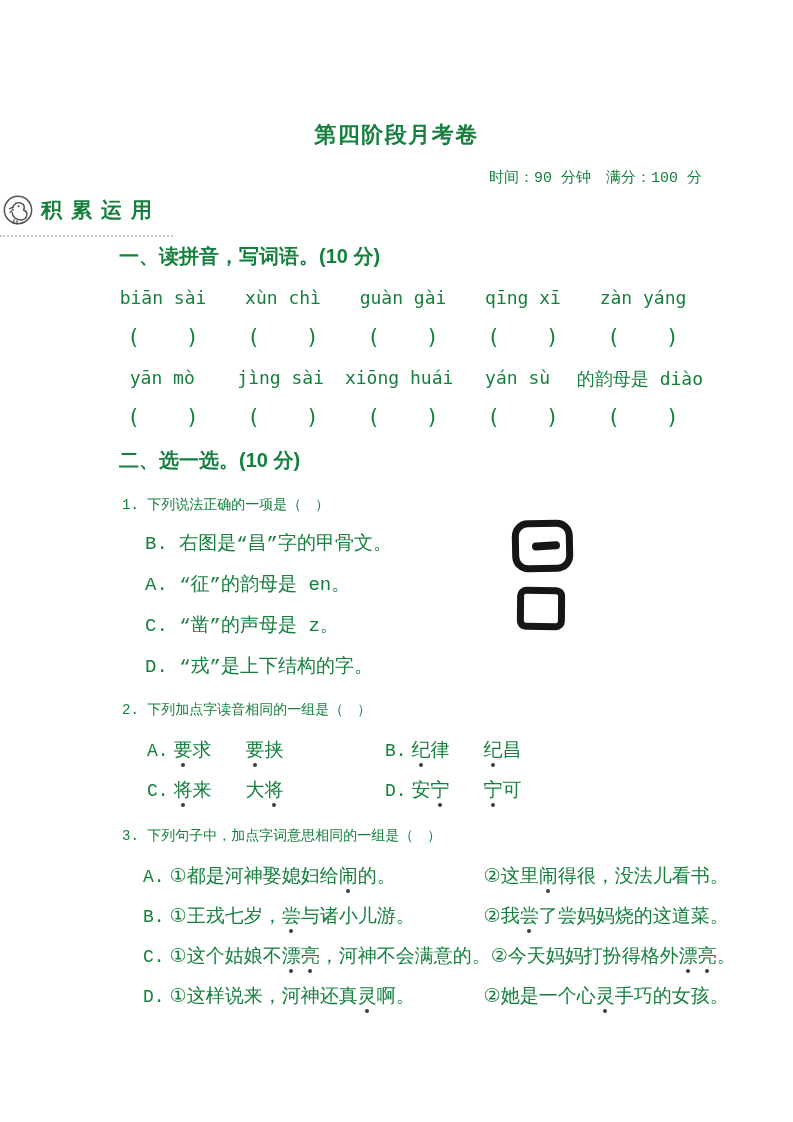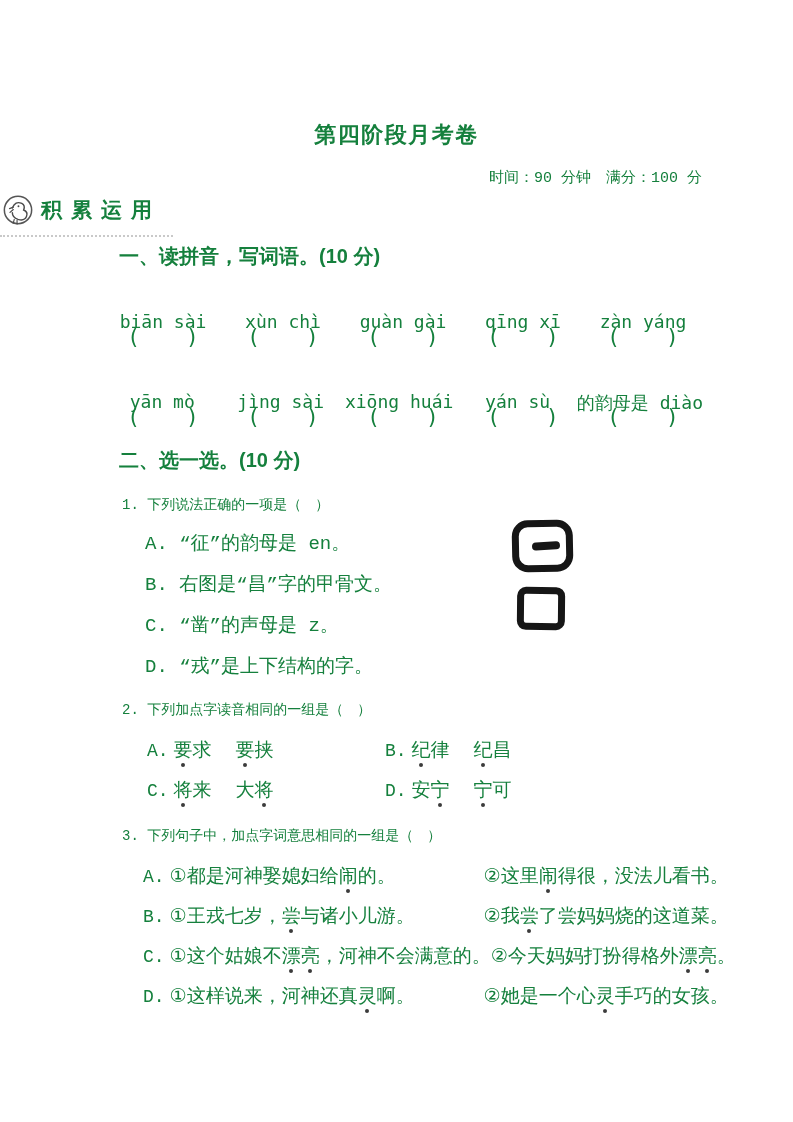--- a/index.html
+++ b/index.html
@@ -27,41 +27,41 @@
   .sec-h { left:95px; font-size:20px; font-weight:700;margin-left:24px; }
   .sec-h .pts, .title, .sec-h { font-family:"Liberation Sans","DejaVu Sans",sans-serif; }
   #s1-heading { top:243px; }
   #s2-heading { top:447px; }
 
   
   .py-row, .blank-row { left:103px; width:600px; display:flex; }
   #pinyin-row-1 { top:287px; } #pinyin-row-2 { top:367px; }
   #blank-row-1  { top:325px; } #blank-row-2  { top:405px; }
   .py-cell { flex:1; text-align:center; font-size:18px;
-             font-family:"DejaVu Sans Mono",monospace; white-space:nowrap;margin-top:24px; }
+             font-family:"DejaVu Sans Mono",monospace; white-space:nowrap; }
   .blank-cell { flex:1; display:flex; justify-content:center; align-items:center;
                 font-size:21px; font-family:"DejaVu Sans Mono",monospace; }
   .blank-gap { display:inline-block; width:46px; }
 
   
   .stem { font-size:14px; font-family:"Liberation Mono","DejaVu Sans",sans-serif; white-space:nowrap; }
   #q1-stem { left:122px; top:496px; }
   #q2-stem { left:122px; top:701px; }
   #q3-stem { left:122px; top:827px; }
 
   #q1-options { left:145px; top:533px; font-family:"Liberation Mono","DejaVu Sans",sans-serif; }
   .q1-opt { font-size:19px; line-height:22px; margin-bottom:19px; white-space:nowrap; }
 
   #q2-options { left:147px; top:740px; display:grid;
                 grid-template-columns:238px auto; row-gap:17px;
                 font-size:19px; line-height:23px;
                 font-family:"Liberation Mono","DejaVu Sans",sans-serif; }
   .q2-cell { display:flex; align-items:baseline; white-space:nowrap; }
   .opt-label { font-size:18px; margin-right:5px; }
-  .q2-word-gap { margin-left:24px; }
+  .q2-word-gap { margin-left:34px; }
 
   #q3-options { left:143px; top:865px; font-size:19px; line-height:24px;
                 font-family:"Liberation Mono","DejaVu Sans",sans-serif; }
   .q3-row { display:flex; align-items:baseline; margin-bottom:16px; white-space:nowrap; }
   .q3-s1 { min-width:314px; }
 
   
   .dotchar { position:relative; display:inline-block; }
   .dotchar::after { content:""; position:absolute; left:50%; transform:translateX(-50%);
                     bottom:-4px; width:4px; height:4px; border-radius:50%; background:#3c3c3c; }
@@ -169,22 +169,22 @@
         <span>(</span>
         <span class="blank-gap"></span>
         <span>)</span>
       </div>
     </div>
 
   <div class="abs sec-h" id="s2-heading">二、选一选。(10 分)</div>
 
   <div class="abs stem" id="q1-stem">1. 下列说法正确的一项是（　）</div>
   <div class="abs" id="q1-options">
+      <div class="q1-opt">B. 右图是“昌”字的甲骨文。</div>
       <div class="q1-opt">A. “征”的韵母是 en。</div>
-      <div class="q1-opt">B. 右图是“昌”字的甲骨文。</div>
       <div class="q1-opt">C. “凿”的声母是 z。</div>
       <div class="q1-opt">D. “戎”是上下结构的字。</div>
     </div>
 
   <div class="abs oracle-top">
     <div class="oracle-bar"></div>
   </div>
   <div class="abs oracle-bottom"></div>
 
   <div class="abs stem" id="q2-stem">2. 下列加点字读音相同的一组是（　）</div>

